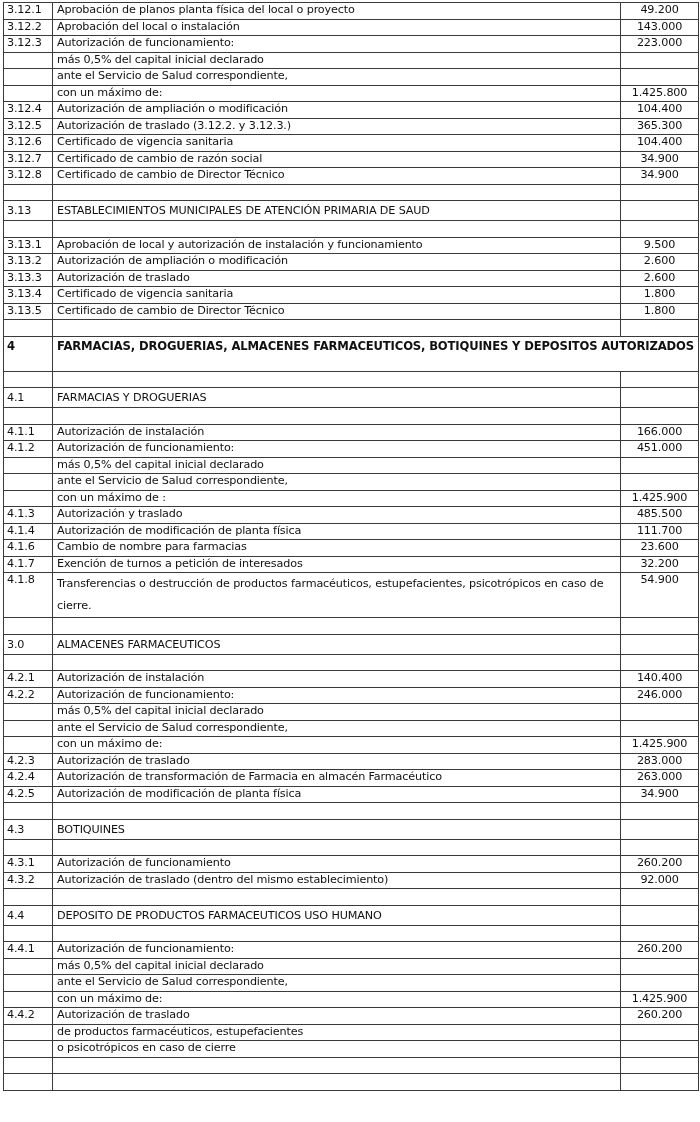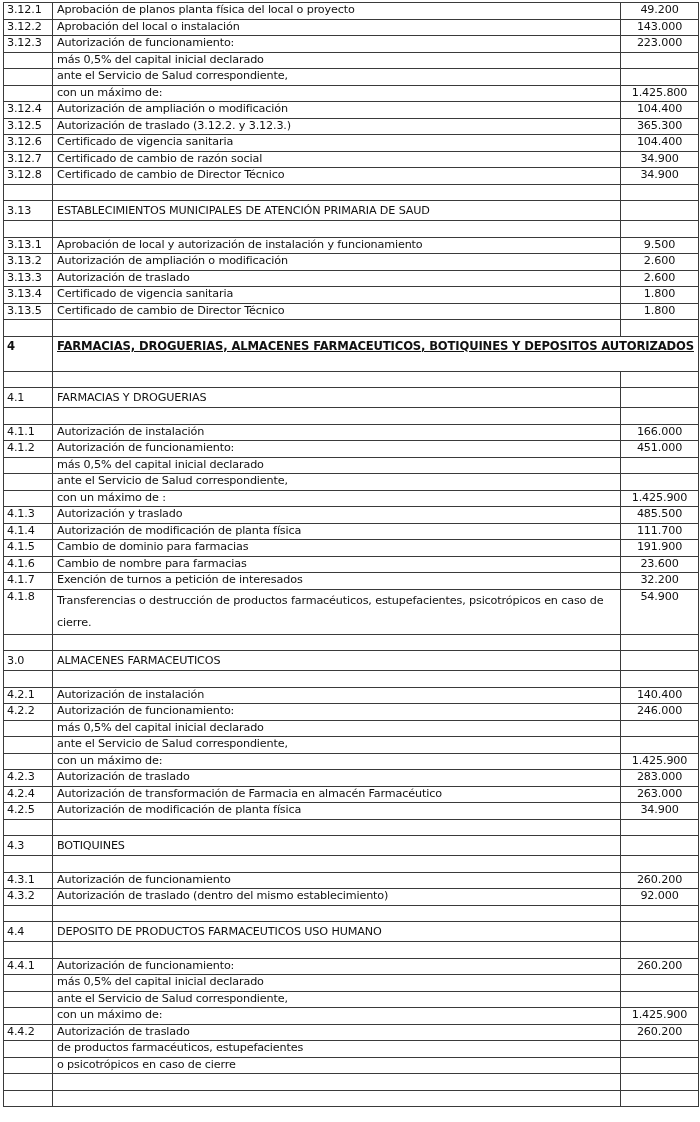--- a/index.html
+++ b/index.html
@@ -27,21 +27,21 @@
     white-space: nowrap;
     overflow: hidden;
     letter-spacing: -0.15px;
   }
   table.fees td.code { padding-left: 3px; }
   table.fees td.val { text-align: center; padding: 0 2px; }
   table.fees tr.cont td { }
   table.fees tr.blank td { height: 15.5px; }
   table.fees tr.section td { height: 17.5px; line-height: 19px; margin-top: 44px; }
   table.fees tr.major td { height: 32px; font-weight: bold; font-size: 11.6px; line-height: 15px; padding-top: 2px; }
-  table.fees tr.major td.desc { white-space: normal; text-decoration: underline; }
+  table.fees tr.major td.desc { white-space: normal; }
   table.fees tr.wrap td { height: 31px; }
   table.fees tr.wrap td.desc { white-space: normal; line-height: 22px; }
 </style>
 </head>
 <body>
 
 <div class="sheet">
   <table class="fees">
     <colgroup>
       <col class="c-code">
@@ -197,25 +197,20 @@
           <td class="code">4.1.3</td>
           <td class="desc">Autorización y traslado</td>
           <td class="val">485.500</td>
         </tr>
         <tr class="item">
           <td class="code">4.1.4</td>
           <td class="desc">Autorización de modificación de planta física</td>
           <td class="val">111.700</td>
         </tr>
         <tr class="item">
-          <td class="code">4.1.5</td>
-          <td class="desc">Cambio de dominio para farmacias</td>
-          <td class="val">191.900</td>
-        </tr>
-        <tr class="item">
           <td class="code">4.1.6</td>
           <td class="desc">Cambio de nombre para farmacias</td>
           <td class="val">23.600</td>
         </tr>
         <tr class="item">
           <td class="code">4.1.7</td>
           <td class="desc">Exención de turnos a petición de interesados</td>
           <td class="val">32.200</td>
         </tr>
         <tr class="wrap">

